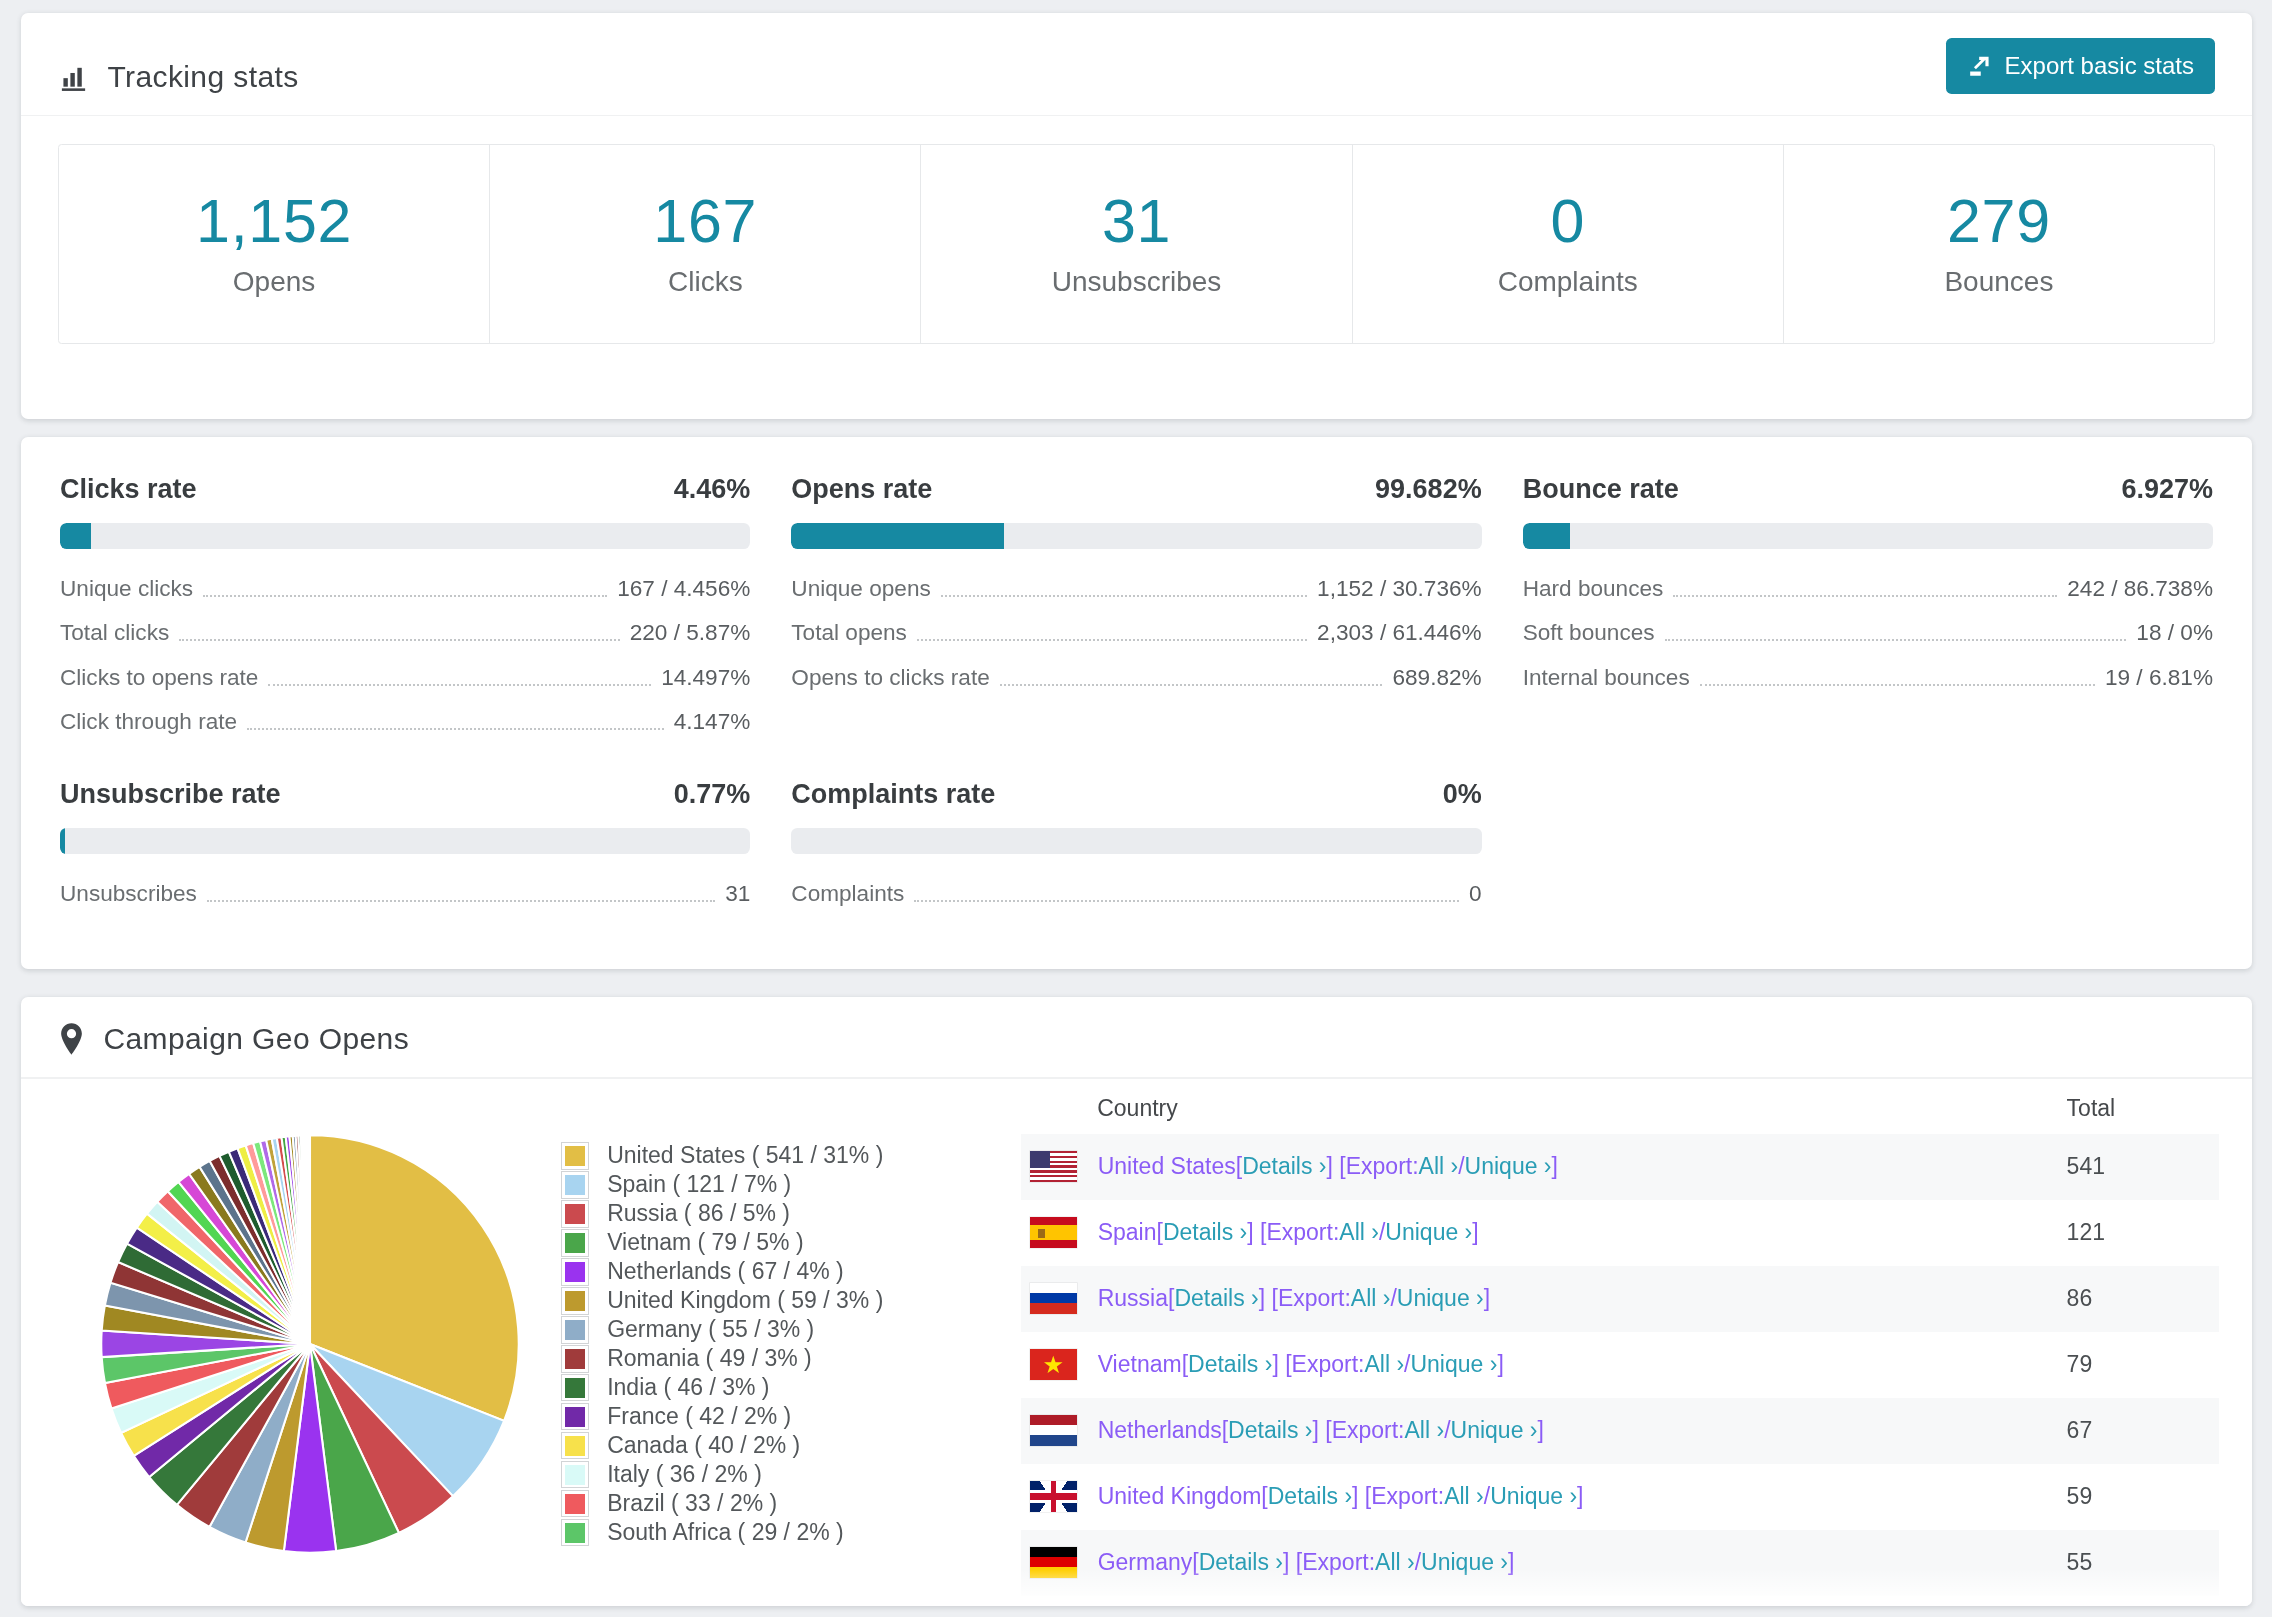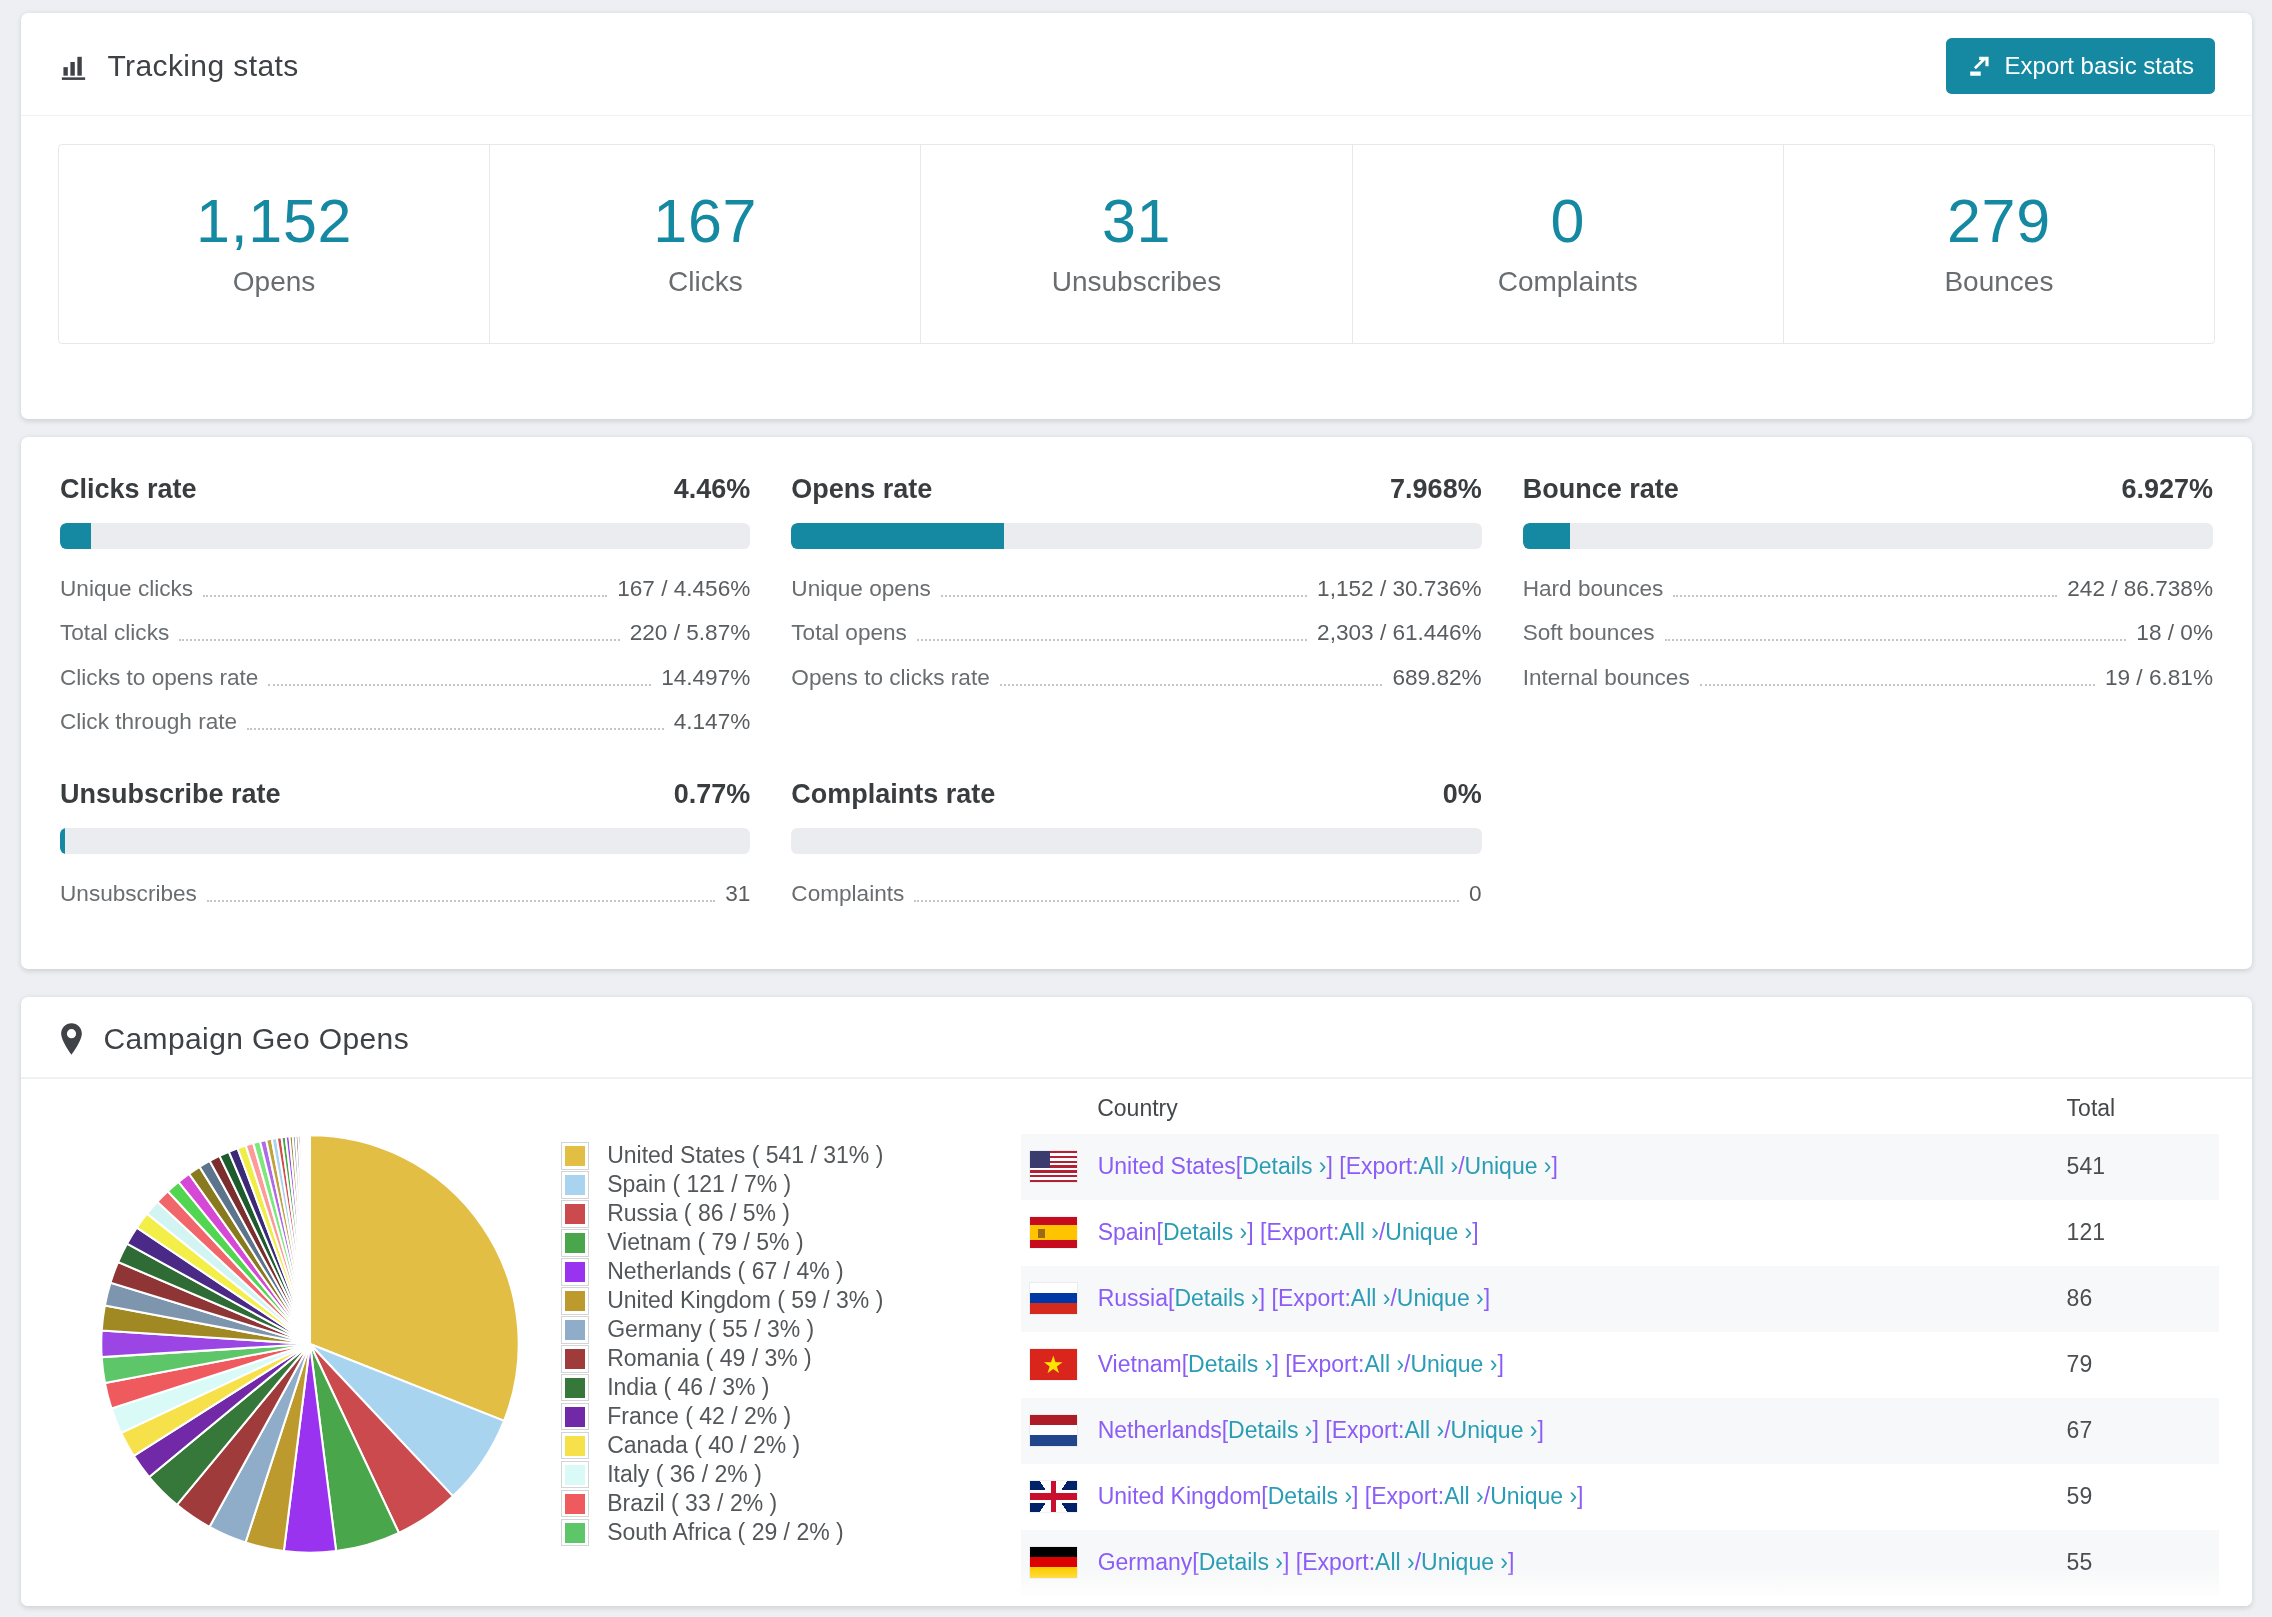--- a/index.html
+++ b/index.html
@@ -1,19 +1,19 @@
 <!DOCTYPE html>
 <html style="font-size:11.3px"><head>
 <meta charset="utf-8">
 <style>
   html,body{margin:0;padding:0}
   body{width:2273px;height:1618px;background:#edeff2;font-family:"Liberation Sans","DejaVu Sans",sans-serif;overflow:hidden}
   .page{position:relative;width:2273px;height:1618px;padding:12.7px 21px 0;box-sizing:border-box}
   .card{background:#fff;border-radius:7px;box-shadow:0 1.4px 5.6px rgba(45,55,65,.16)}
-  .card-head{display:flex;justify-content:space-between;align-items:center;padding:25.4px 37px 21px}
+  .card-head{display:flex;justify-content:space-between;align-items:flex-end;padding:25.4px 37px 21px}
   .head-left{display:flex;align-items:center;gap:18.4px}
   .card-title{font-size:30px;font-weight:400;color:#3e4246;margin:0;letter-spacing:0.4px}
   .head-divider{height:1.4px;background:#f0f1f2}
   .icon svg{display:block}
   
   .btn-export{display:flex;align-items:center;gap:12.7px;background:var(--accent,#1689a2);color:#fff;border:none;border-radius:5.6px;padding:14px 21px;font-size:24px;font-family:inherit;cursor:pointer}
   .stats-row{display:flex;border:1.4px solid #e6e8ea;border-radius:3.5px;margin:28px 37px 0}
   .stat{flex:1;text-align:center;padding:41px 0 45px}
   .stat+.stat{border-left:1.4px solid #e6e8ea}
   .stat .num{font-size:61px;font-weight:400;color:var(--accent,#1689a2);letter-spacing:0.7px}
@@ -151,21 +151,21 @@
             <div class="dotrow">
               <span class="lbl">Click through rate</span>
               <span class="lead"></span>
               <span class="val">4.147%</span>
             </div>
           </div>
         </div>
         <div class="rate-panel">
           <div class="rate-title">
             <span>Opens rate</span>
-            <span>7.968%</span>
+            <span>99.682%</span>
           </div>
           <div class="bar">
             <i style="width: 30.736%;"></i>
           </div>
           <div class="dotrows">
             <div class="dotrow">
               <span class="lbl">Unique opens</span>
               <span class="lead"></span>
               <span class="val">1,152 / 30.736%</span>
             </div>

